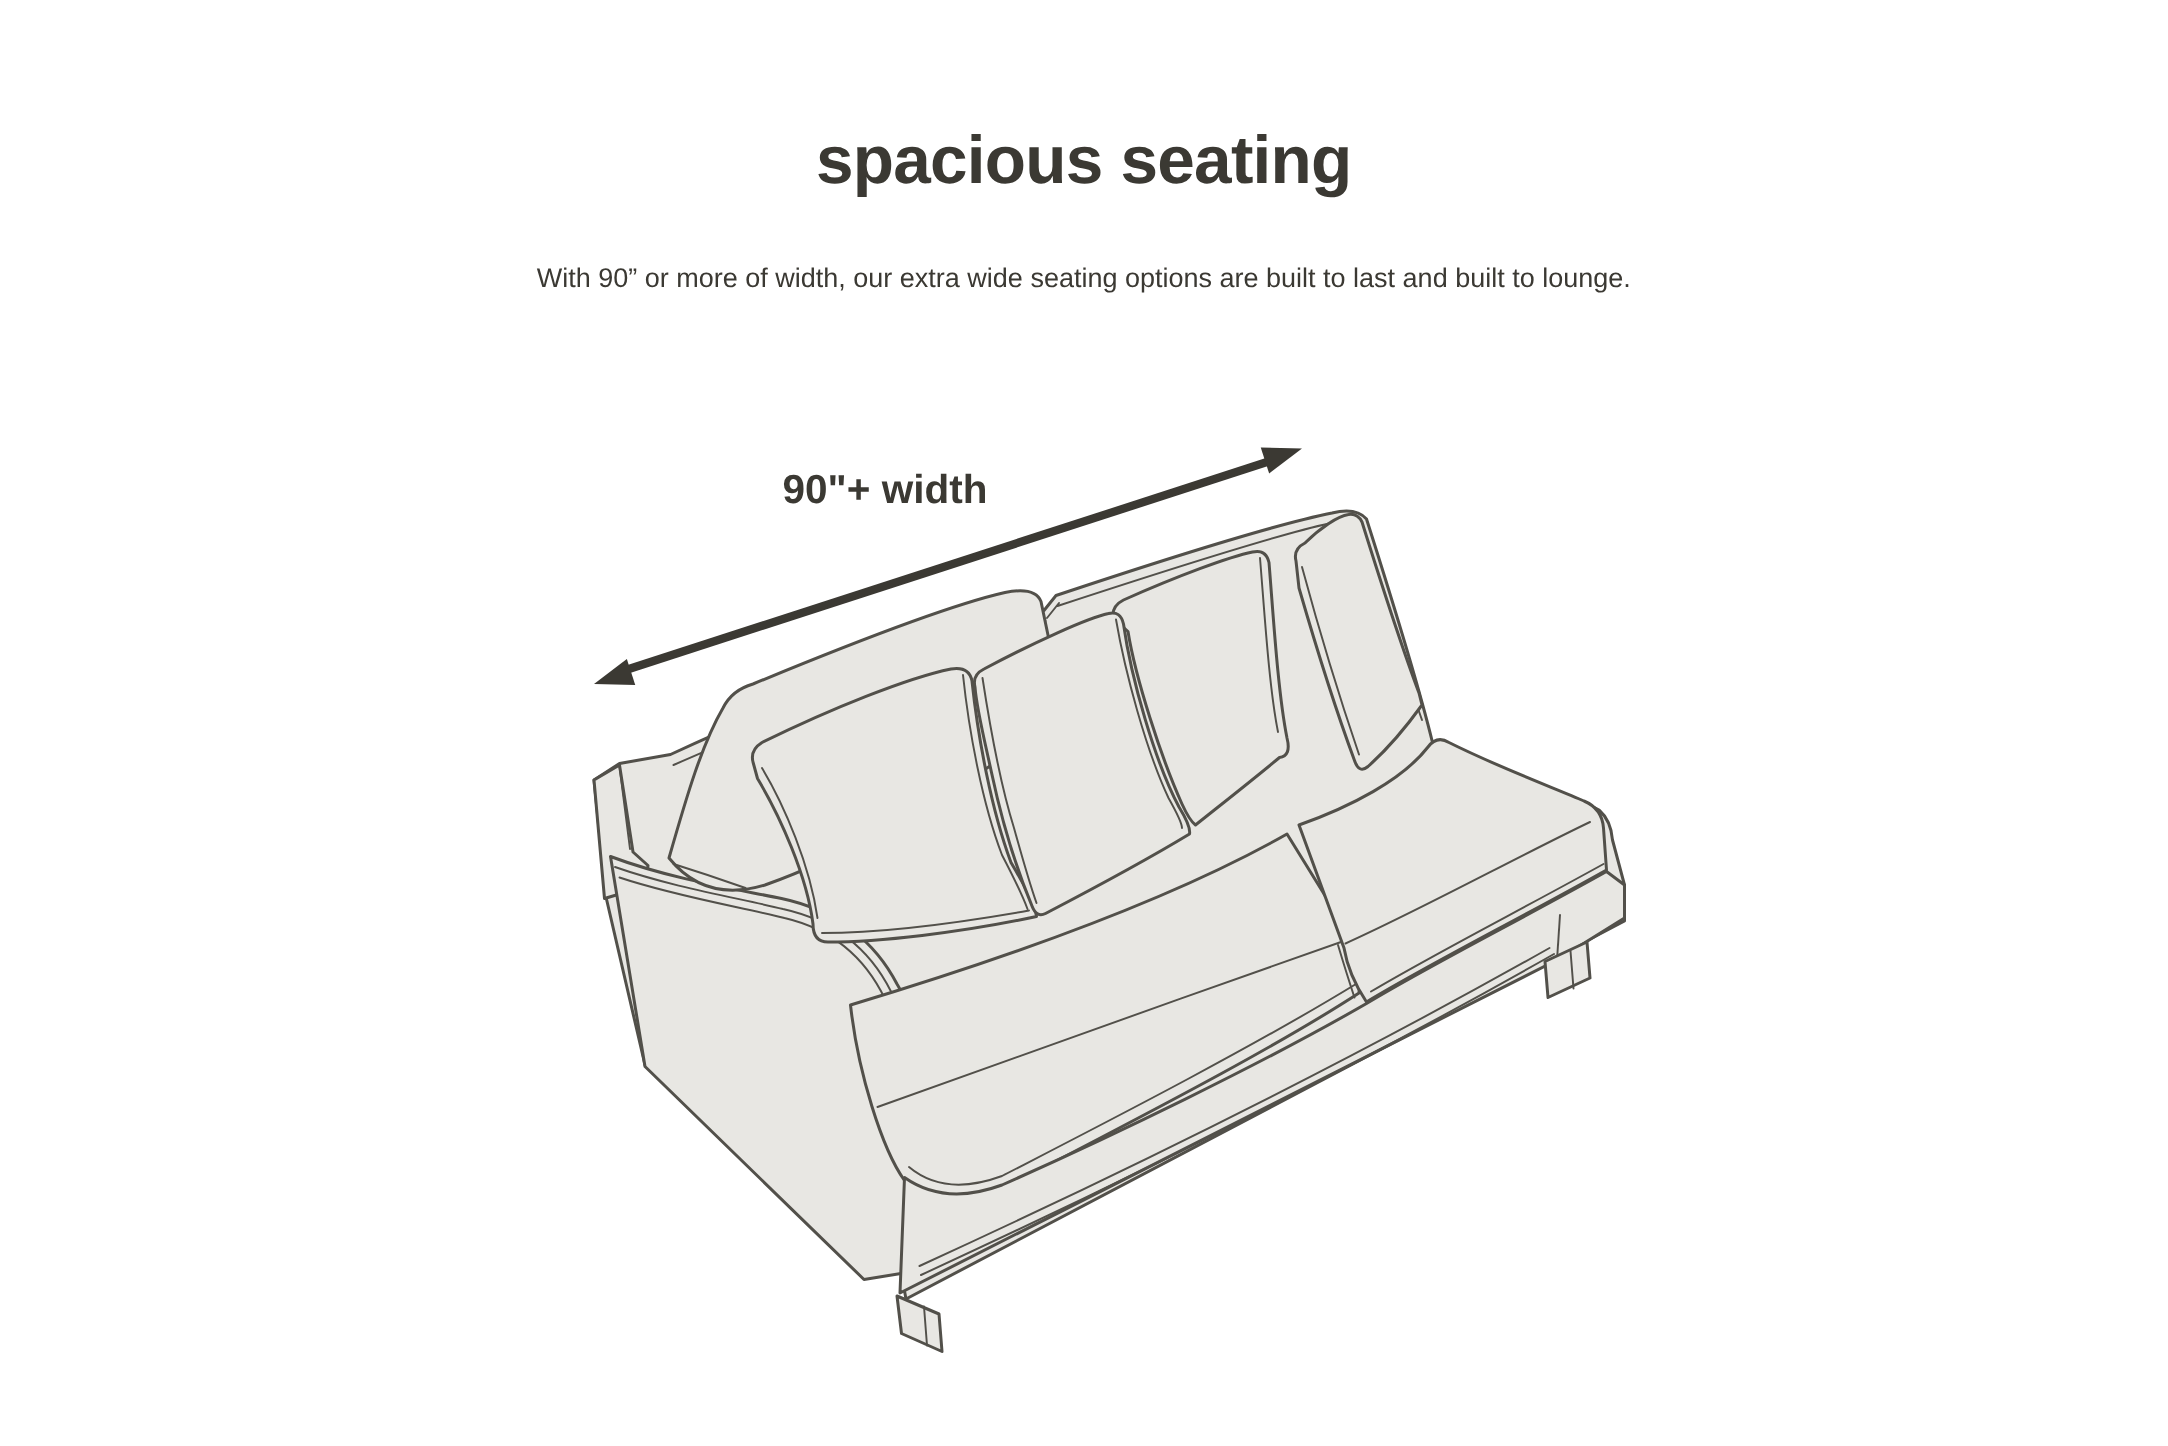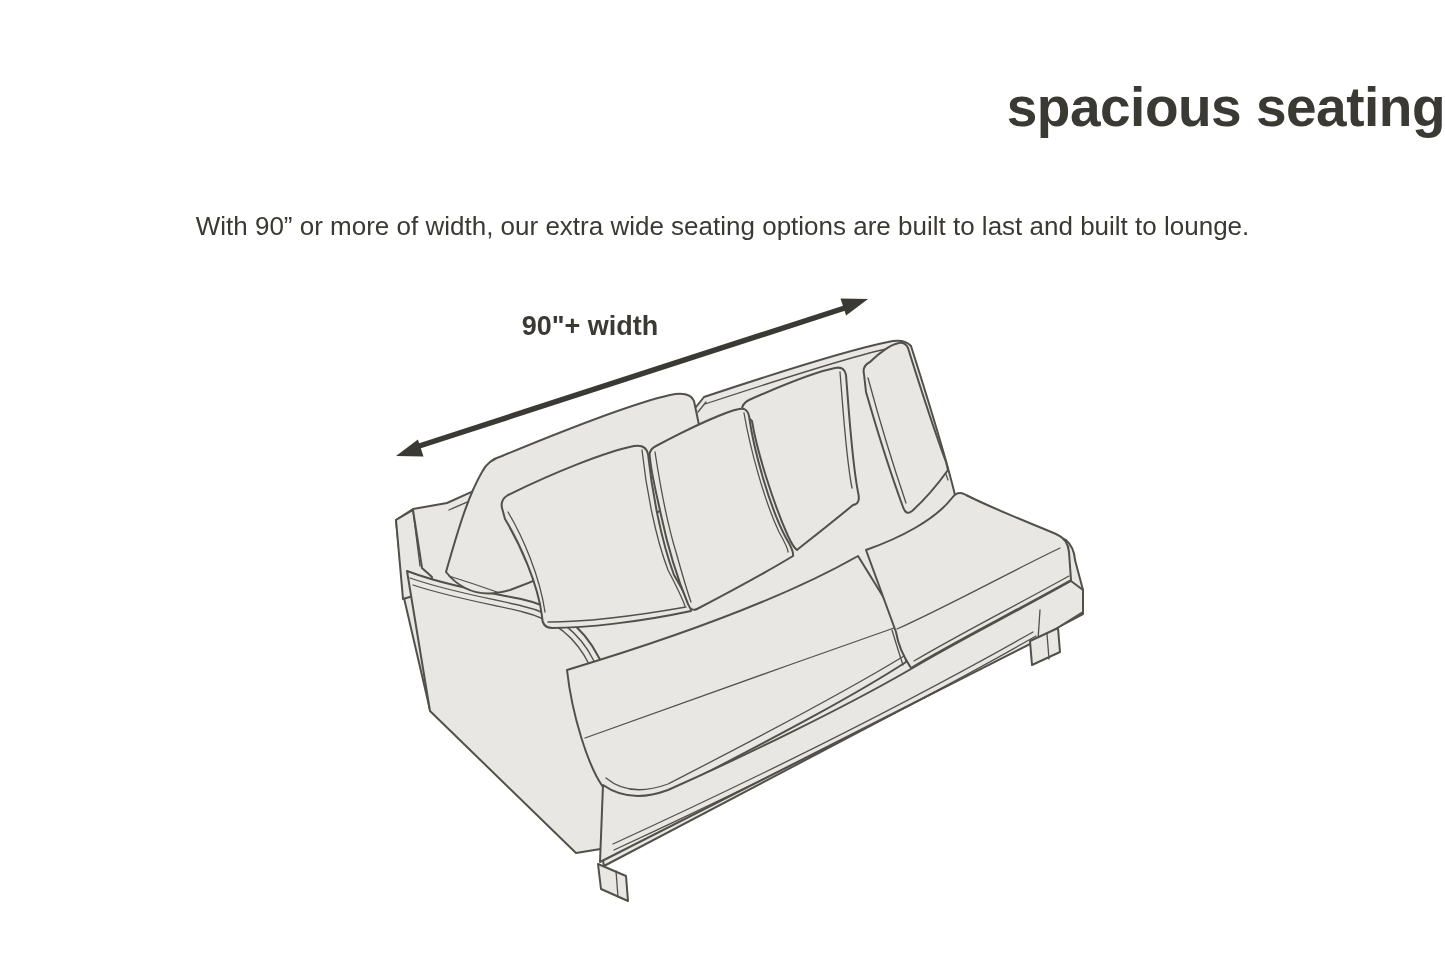--- a/index.html
+++ b/index.html
@@ -5,30 +5,29 @@
   html,body{margin:0;padding:0;}
   body{
     width:1445px;height:964px;
     background:#ffffff;
     font-family:"Liberation Sans", sans-serif;
     overflow:hidden;
   }
   .stage{position:relative;width:1445px;height:964px;background:#ffffff;}
   .title{
     position:absolute;left:0;right:0;top:76px;
-    text-align:right;
-    font-size:55px;font-weight:bold;letter-spacing:-0.5px;
+    text-align:center;
+    font-size:45px;font-weight:bold;letter-spacing:-0.5px;
     color:#3B3933;line-height:62px;
   }
   .desc{
     position:absolute;left:0;right:0;top:167px;
     text-align:center;
-    font-size:26px;line-height:37px;
+    font-size:18px;line-height:37px;
     color:#3B3933;
-    margin-top:41px;
   }
   .dim-label{
     position:absolute;left:445px;top:311px;width:290px;
     text-align:center;
     font-size:27px;font-weight:bold;
     color:#3B3933;
   }
   svg.art{position:absolute;left:0;top:0;}
   .outline{fill:#E8E7E3;stroke:#52504A;stroke-width:2;stroke-linejoin:round;stroke-linecap:round;}
   .pipe{fill:none;stroke:#52504A;stroke-width:1.3;stroke-linejoin:round;stroke-linecap:round;}

